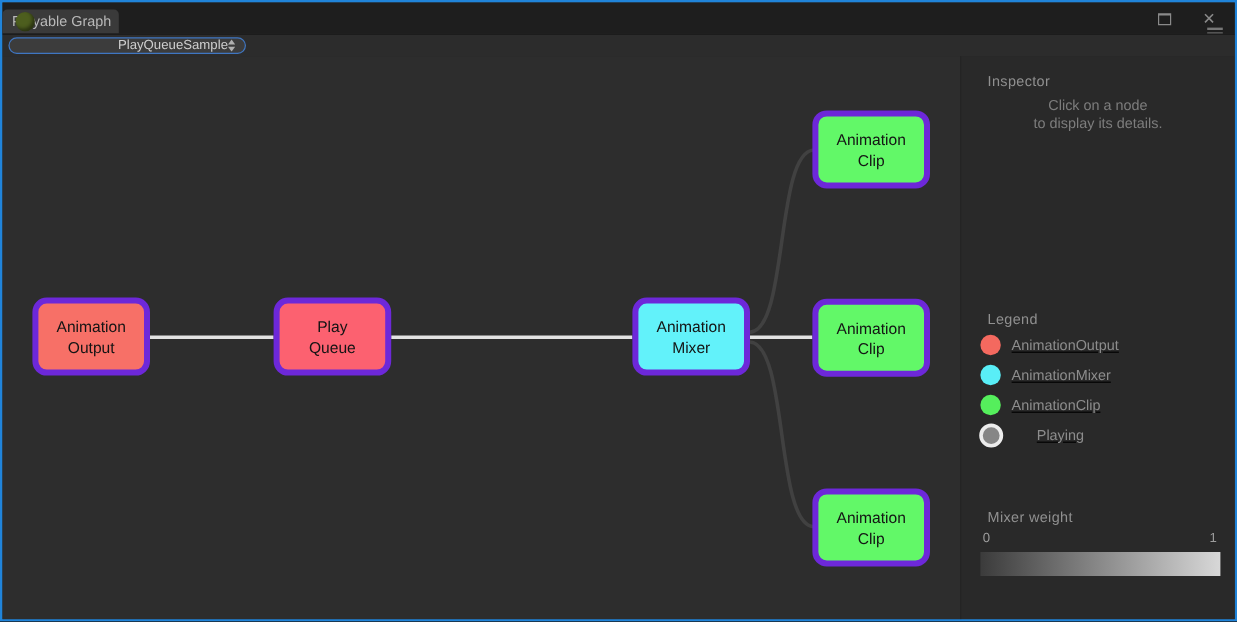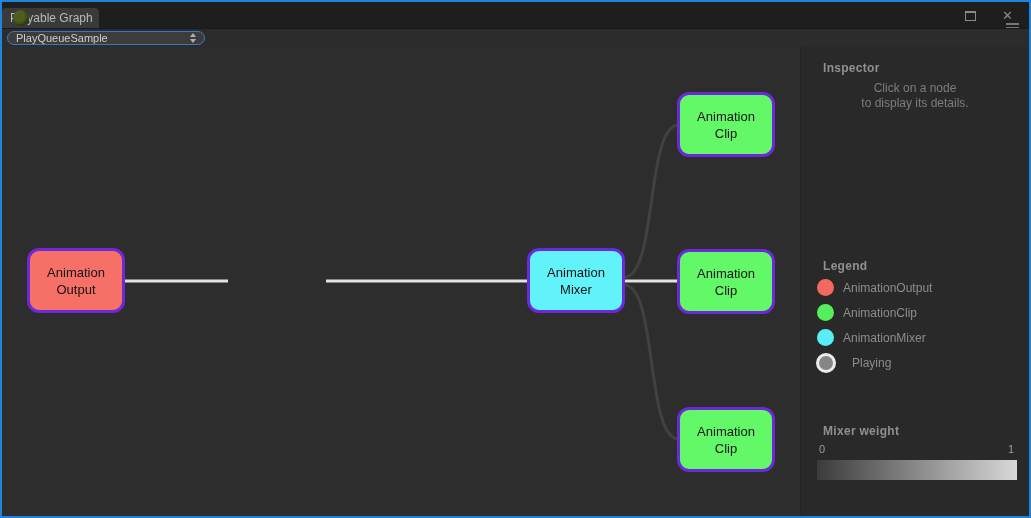--- a/index.html
+++ b/index.html
@@ -26,43 +26,43 @@
   .menu-tri{width:0;height:0;border-left:3px solid transparent;border-right:3px solid transparent;border-top:4px solid #777;margin-bottom:1px;}
   .menu-bars{width:13px;height:9px;border-top:2px solid #777;border-bottom:2px solid #777;position:relative;}
   .menu-bars::after{content:'';position:absolute;left:0;right:0;top:2px;border-top:2px solid #777;}
   
   .toolbar{position:relative;height:19px;background:#2c2c2c;border-top:1px solid #191919;box-sizing:border-box;}
   .dropdown{
     position:absolute;left:5px;top:2px;width:198px;height:14px;background:#3c3c3c;
     border:1px solid #3f76c2;border-radius:8px;display:flex;align-items:center;
     padding:0 8px;box-sizing:border-box;color:#cfcfcf;font-size:11px;line-height:12px;
   }
-  .dropdown-label{flex:1;white-space:nowrap;overflow:hidden;}
+  .dropdown-label{flex:1;white-space:nowrap;overflow:hidden;text-align:right;}
   .updown-arrows{display:flex;flex-direction:column;gap:2px;align-items:center;}
   .tri-up{width:0;height:0;border-left:3px solid transparent;border-right:3px solid transparent;border-bottom:4px solid #b0b0b0;}
   .tri-down{width:0;height:0;border-left:3px solid transparent;border-right:3px solid transparent;border-top:4px solid #b0b0b0;}
   
   .main{display:flex;height:469px;}
   .graph{position:relative;width:798px;height:469px;background:#2d2d2d;flex:none;}
   .graph svg{position:absolute;left:0;top:0;}
   .node{
     position:absolute;width:98px;height:65px;box-sizing:border-box;
-    border:3px solid #6d28d9;border-radius:12px;display:flex;align-items:center;
+    border:5px solid #6d28d9;border-radius:12px;display:flex;align-items:center;
     justify-content:center;text-align:center;white-space:pre-line;
     color:#141414;font-size:13px;line-height:17px;
   }
   
   .panel{position:relative;flex:1;background:#292929;border-left:1px solid #242424;box-sizing:border-box;}
-  .panel-title{position:absolute;left:22px;font-weight:bold;font-size:12px;color:#909090;letter-spacing:.3px;}
+  .panel-title{position:absolute;left:22px;font-weight:normal;font-size:12px;color:#909090;letter-spacing:.3px;}
   .hint{position:absolute;left:0;right:0;top:34px;text-align:center;font-size:12px;line-height:15px;color:#7d7d7d;white-space:pre-line;}
-  .legend-list{position:absolute;left:16px;right:10px;top:228px;}
+  .legend-list{position:absolute;left:16px;right:10px;top:228px;text-decoration:underline;}
   .legend-item{display:flex;align-items:center;height:25px;gap:9px;font-size:12px;color:#8d8d8d;}
   .legend-dot{width:17px;height:17px;border-radius:50%;flex:none;box-sizing:border-box;}
   .legend-dot.ring{width:20px;height:20px;border:3px solid #ececec;background-clip:padding-box;margin-left:-1px;margin-right:7px;}
-  .legend-item .ring + .legend-label{margin-left:0;}
+  .legend-item .ring + .legend-label{margin-left:12px;}
   .minmax{position:absolute;left:18px;right:15px;top:396px;display:flex;justify-content:space-between;font-size:11px;color:#9c9c9c;}
   .gradient-bar{position:absolute;left:16px;top:413px;width:200px;height:20px;background:#555;}
 </style>
 </head>
 <body>
 
 <div class="window">
 
   <div class="titlebar">
     <div class="tab">
@@ -95,20 +95,22 @@
       <svg id="edges" width="798" height="469">
           <path d="M 123 234 L 226 234" stroke="#e2e2e2" stroke-width="3" fill="none"></path>
           <path d="M 324 234 L 525 234" stroke="#e2e2e2" stroke-width="3" fill="none"></path>
           <path d="M 623 234 L 675 234" stroke="#e2e2e2" stroke-width="3" fill="none"></path>
           <path d="M 623 230 C 655 228 644 80 676 78" stroke="#414141" stroke-width="3" fill="none"></path>
           <path d="M 623 238 C 655 240 644 390 676 392" stroke="#414141" stroke-width="3" fill="none"></path>
         </svg>
 
     <div class="node" style="left: 25px; top: 201px; background: rgb(247, 112, 103);">Animation
 Output</div>
+        <div class="node" style="left: 226px; top: 201px; background: rgb(252, 97, 112);">Play
+Queue</div>
         <div class="node" style="left: 525px; top: 201px; background: rgb(98, 242, 250);">Animation
 Mixer</div>
         <div class="node" style="left: 675px; top: 45px; background: rgb(98, 248, 104);">Animation
 Clip</div>
         <div class="node" style="left: 675px; top: 202px; background: rgb(98, 248, 104);">Animation
 Clip</div>
         <div class="node" style="left: 675px; top: 360px; background: rgb(98, 248, 104);">Animation
 Clip</div>
       </div>
 
@@ -117,26 +119,26 @@
       <div class="hint">Click on a node
 to display its details.</div>
 
       <div class="panel-title" style="top:212px">Legend</div>
       <div class="legend-list">
           <div class="legend-item">
             <span class="legend-dot" style="background: rgb(244, 105, 95);"></span>
             <span class="legend-label">AnimationOutput</span>
           </div>
           <div class="legend-item">
+            <span class="legend-dot" style="background: rgb(89, 238, 247);"></span>
+            <span class="legend-label">AnimationMixer</span>
+          </div>
+          <div class="legend-item">
             <span class="legend-dot" style="background: rgb(85, 239, 92);"></span>
             <span class="legend-label">AnimationClip</span>
-          </div>
-          <div class="legend-item">
-            <span class="legend-dot" style="background: rgb(89, 238, 247);"></span>
-            <span class="legend-label">AnimationMixer</span>
           </div>
           <div class="legend-item">
             <span class="legend-dot ring" style="background: rgb(134, 134, 134);"></span>
             <span class="legend-label">Playing</span>
           </div>
         </div>
 
       <div class="panel-title" style="top:377px">Mixer weight</div>
       <div class="minmax">
         <span>0</span>

